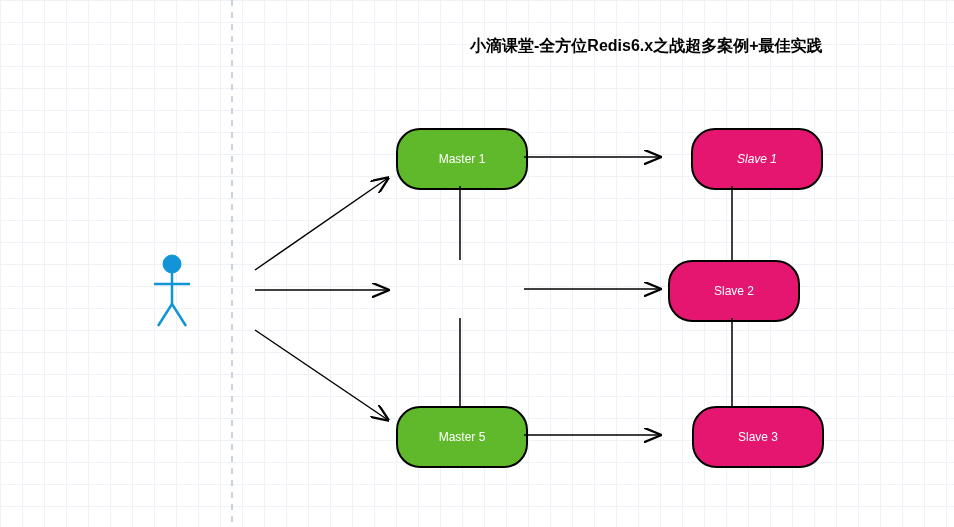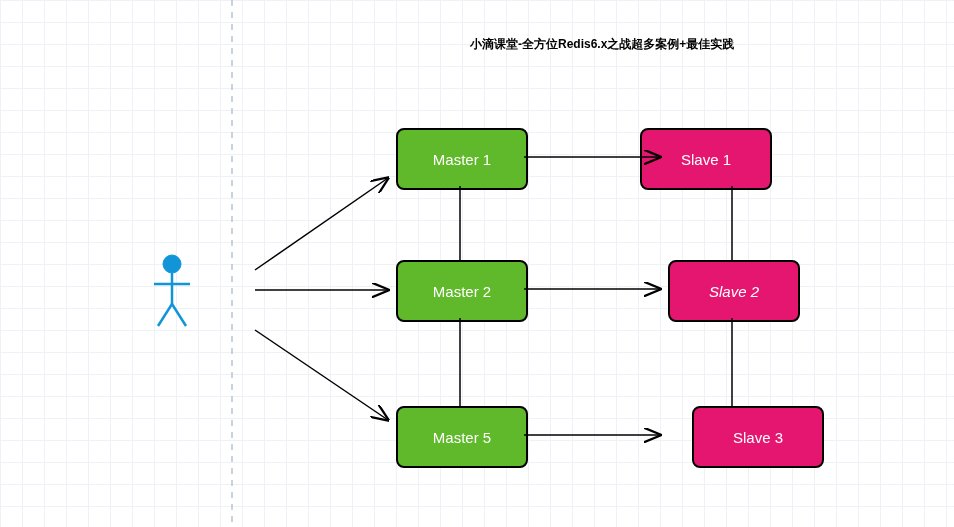--- a/index.html
+++ b/index.html
@@ -6,44 +6,43 @@
   .canvas{position:relative;width:954px;height:527px;background:#fff;overflow:hidden;}
   
   .grid{position:absolute;inset:0;
     background-image:
       linear-gradient(#eef1f5 1px,transparent 1px),
       linear-gradient(90deg,#eef1f5 1px,transparent 1px),
       linear-gradient(#e0e5ec 1px,transparent 1px),
       linear-gradient(90deg,#e0e5ec 1px,transparent 1px);
     background-size:22px 22px,22px 22px,88px 88px,88px 88px;
   }
-  .title{position:absolute;font-size:12px;font-weight:700;color:#000;}
-  .node{position:absolute;border:2px solid #000;border-radius:8px;color:#fff;display:flex;align-items:center;justify-content:center;font-size:15px;font-weight:400;}
+  .title{position:absolute;font-size:16px;font-weight:700;color:#000;}
+  .node{position:absolute;border:2px solid #000;border-radius:24px;color:#fff;display:flex;align-items:center;justify-content:center;font-size:12px;font-weight:400;}
   .master{background:#5fb92a;}
   .slave{background:#e5166f;}
   svg.overlay{position:absolute;inset:0;width:954px;height:527px;pointer-events:none;}
   .conn{stroke:#000;stroke-width:1.5;fill:none;}
   .dash{stroke:#b9c3cf;stroke-width:1.5;stroke-dasharray:6 6;}
   .actor{stroke:#1295d8;stroke-width:2.5;fill:none;}
   .actor-head{fill:#1295d8;stroke:#1295d8;}
 </style>
 </head>
 <body>
 
 <div class="canvas">
   <div class="grid"></div>
 
   <div class="title" style="left:470px;top:36px;">小滴课堂-全方位Redis6.x之战超多案例+最佳实践</div>
 
   <div class="node master" style="left:396px;top:128px;width:128px;height:58px;">Master 1</div>
-  <div class="node master" style="left:396px;top:260px;width:128px;height:58px;">Master 2</div>
   <div class="node master" style="left:396px;top:406px;width:128px;height:58px;">Master 5</div>
 
-  <div class="node slave" style="left:640px;top:128px;width:128px;height:58px;">Slave 1</div>
-  <div class="node slave" style="left:668px;top:260px;width:128px;height:58px;font-style:italic;">Slave 2</div>
+  <div class="node slave" style="left:691px;top:128px;width:128px;height:58px;font-style:italic;">Slave 1</div>
+  <div class="node slave" style="left:668px;top:260px;width:128px;height:58px;">Slave 2</div>
   <div class="node slave" style="left:668px;top:406px;width:128px;height:58px;margin-left:24px;">Slave 3</div>
 
   <svg class="overlay">
     <defs>
       <marker id="arrowhead" markerWidth="12" markerHeight="10" refX="11" refY="5" orient="auto">
         <path d="M0,0 L12,5 L0,10" fill="none" stroke="#000" stroke-width="1.5"></path>
       </marker>
     </defs>
 
     <line class="dash" x1="232" y1="0" x2="232" y2="527"></line>

